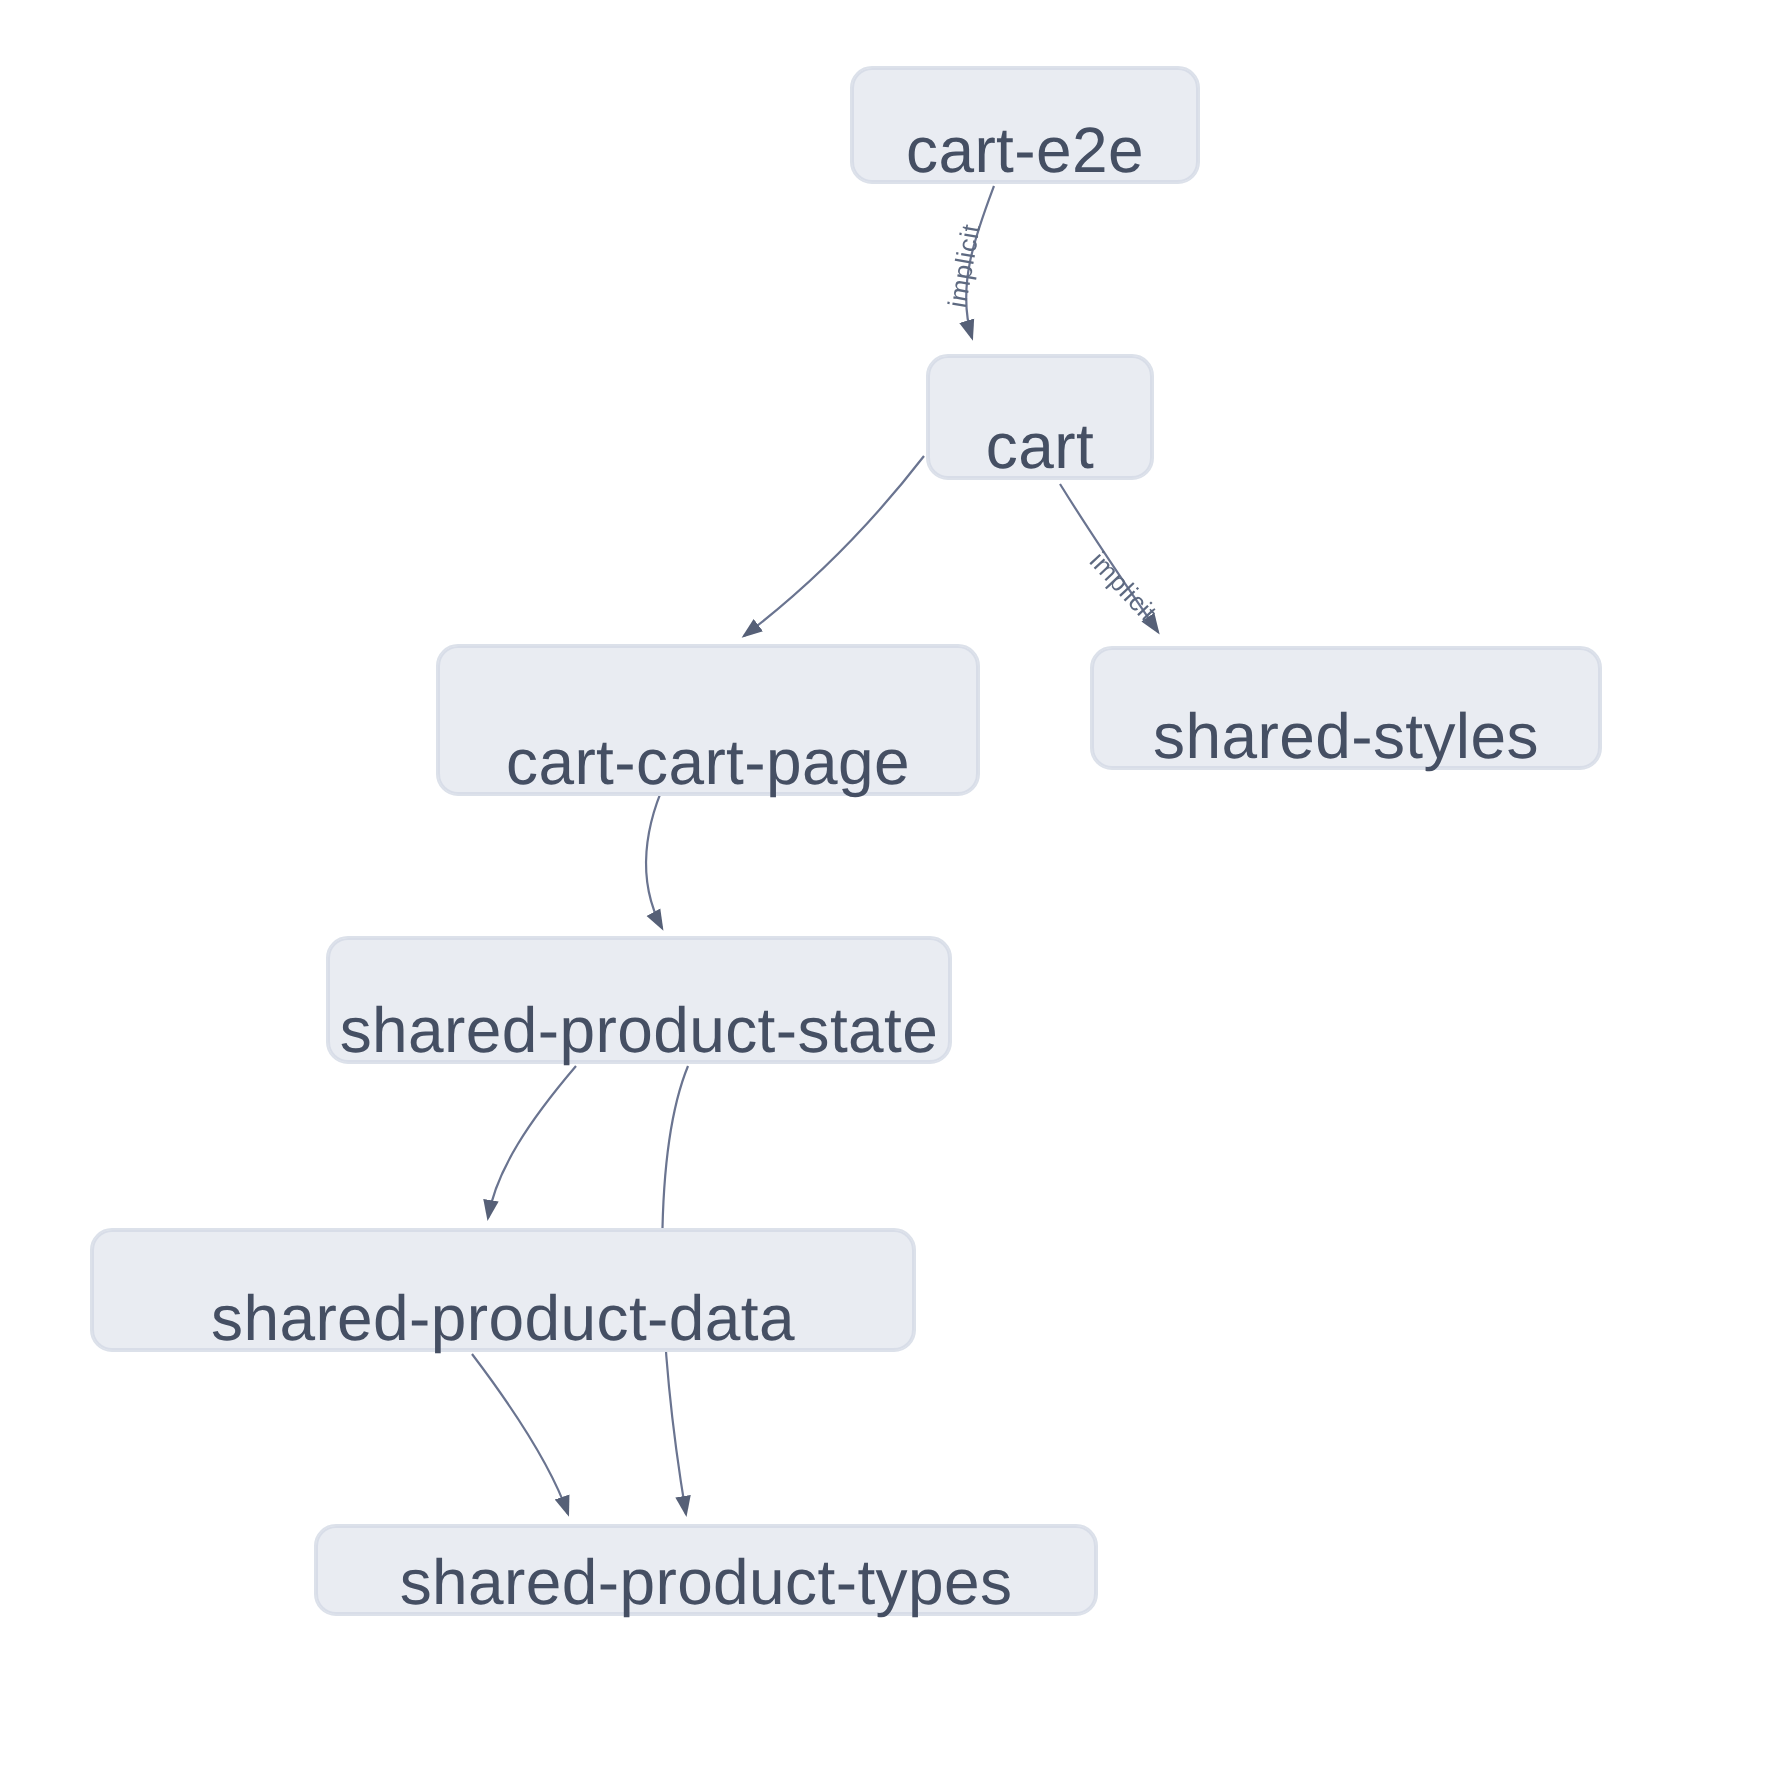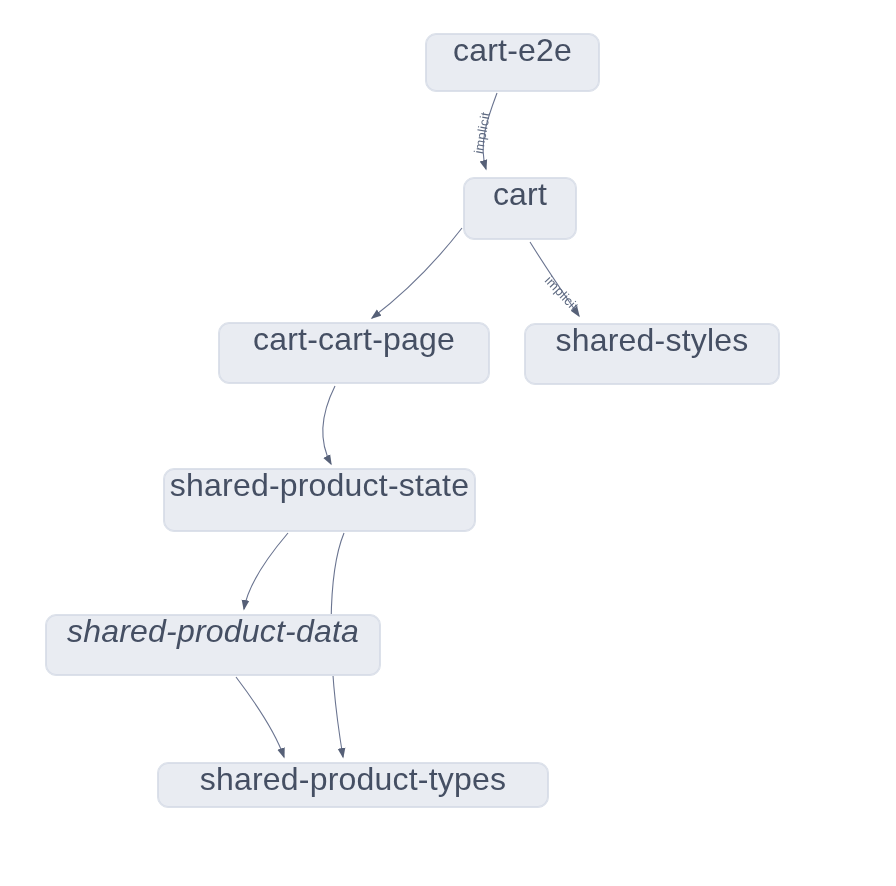--- a/index.html
+++ b/index.html
@@ -30,21 +30,21 @@
   }
   .edge-label {
     font-family: "Liberation Sans", sans-serif;
     font-size: 13px;
     letter-spacing: 0.3px;
   }
   .node {
     position: absolute;
     box-sizing: border-box;
     display: flex;
-    align-items: flex-start;
+    align-items: flex-end;
     justify-content: center;
     border-radius: 11px;
     cursor: pointer;
     box-shadow: 0 0 0 1px rgba(203, 210, 224, 0.55) inset;
   }
   .node-label {
     font-size: 32px;
     line-height: 1;
     white-space: nowrap;
     letter-spacing: 0.2px;
@@ -74,29 +74,29 @@
         <text class="edge-label" fill="#5d6980" text-anchor="middle" dominant-baseline="middle" transform="translate(561,294) rotate(47)">implicit</text>
       </g>
   </svg>
   <div id="nodes-layer">
       <div class="node" style="left: 425px; top: 33px; width: 175px; height: 59px; background: rgb(233, 236, 242); border: 1px solid rgb(220, 225, 234);">
         <span class="node-label" style="color: rgb(69, 79, 99);">cart-e2e</span>
       </div>
       <div class="node" style="left: 463px; top: 177px; width: 114px; height: 63px; background: rgb(233, 236, 242); border: 1px solid rgb(220, 225, 234);">
         <span class="node-label" style="color: rgb(69, 79, 99);">cart</span>
       </div>
-      <div class="node" style="left: 218px; top: 322px; width: 272px; height: 62px; background: rgb(233, 236, 242); border: 1px solid rgb(220, 225, 234);">
+      <div class="node" style="left: 218px; top: 322px; width: 272px; height: 76px; background: rgb(233, 236, 242); border: 1px solid rgb(220, 225, 234);">
         <span class="node-label" style="color: rgb(69, 79, 99);">cart-cart-page</span>
       </div>
-      <div class="node" style="left: 524px; top: 323px; width: 256px; height: 62px; background: rgb(233, 236, 242); border: 1px solid rgb(220, 225, 234);">
+      <div class="node" style="left: 545px; top: 323px; width: 256px; height: 62px; background: rgb(233, 236, 242); border: 1px solid rgb(220, 225, 234);">
         <span class="node-label" style="color: rgb(69, 79, 99);">shared-styles</span>
       </div>
       <div class="node" style="left: 163px; top: 468px; width: 313px; height: 64px; background: rgb(233, 236, 242); border: 1px solid rgb(220, 225, 234);">
         <span class="node-label" style="color: rgb(69, 79, 99);">shared-product-state</span>
       </div>
-      <div class="node" style="left: 45px; top: 614px; width: 336px; height: 62px; background: rgb(233, 236, 242); border: 1px solid rgb(220, 225, 234); font-style: italic;">
+      <div class="node" style="left: 45px; top: 614px; width: 413px; height: 62px; background: rgb(233, 236, 242); border: 1px solid rgb(220, 225, 234);">
         <span class="node-label" style="color: rgb(69, 79, 99);">shared-product-data</span>
       </div>
       <div class="node" style="left: 157px; top: 762px; width: 392px; height: 46px; background: rgb(233, 236, 242); border: 1px solid rgb(220, 225, 234);">
         <span class="node-label" style="color: rgb(69, 79, 99);">shared-product-types</span>
       </div>
     </div>
 </div>
 
 </body></html>

